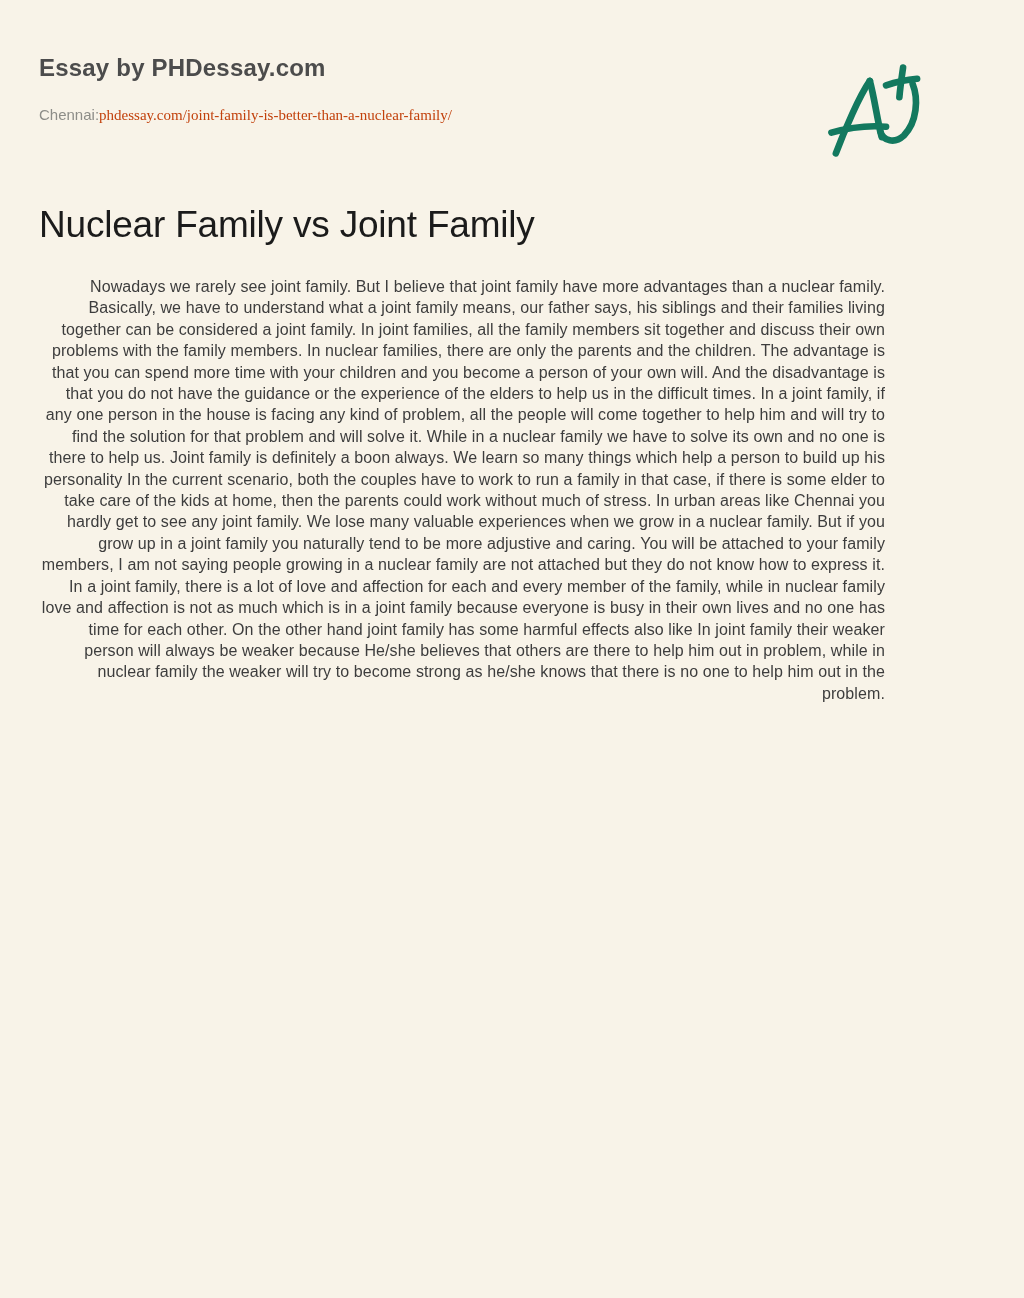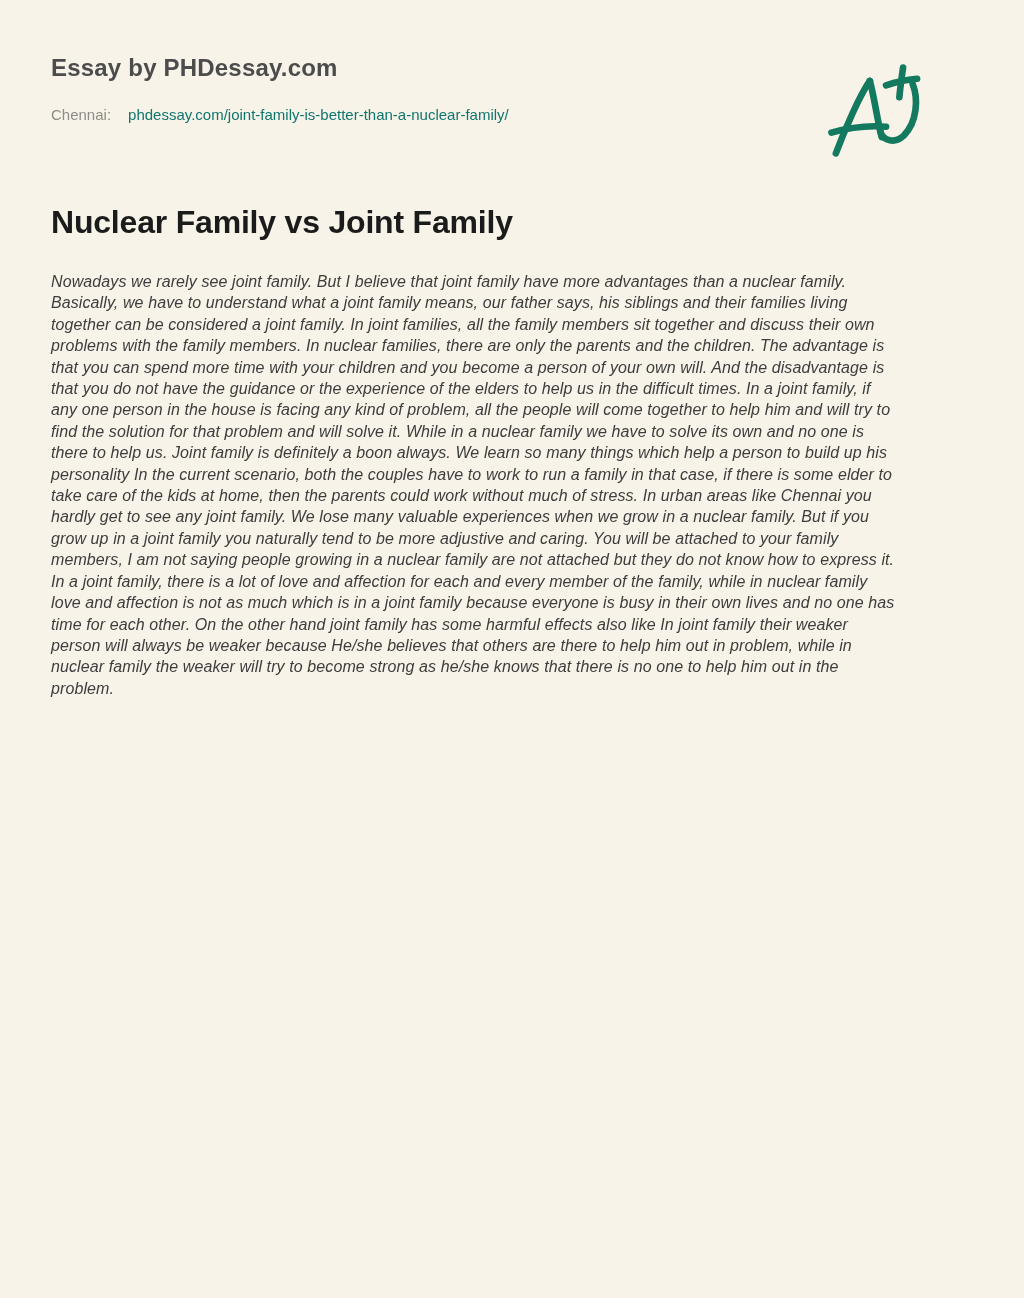--- a/index.html
+++ b/index.html
@@ -6,68 +6,68 @@
   html, body {
     width: 1024px;
     min-height: 1298px;
     background: #f8f3e8;
     font-family: "Liberation Sans", sans-serif;
   }
   .page {
     width: 1024px;
     height: 1050px;
     background: #f8f3e8;
-    padding: 50px 89px 0 51px;
+    padding: 50px 89px 0 39px;
     position: relative;
   }
   .header-row {
     display: flex;
     justify-content: space-between;
     align-items: flex-start;
   }
   .site-title {
     font-size: 24px;
     font-weight: 700;
     color: #4c4c4c;
     letter-spacing: 0.2px;
     margin-top: 4px;
   }
   .source-line {
     margin-top: 24px;
     font-size: 15px;
     color: #8d8d88;
   }
   .source-line a {
-    color: #0f766e;
+    color: #c2410c;
     text-decoration: none;
-    margin-left: 17px;
+    margin-left: 0;
+    font-family: Liberation Serif, serif;
   }
   .logo {
     width: 96px;
     height: 102px;
     margin-right: 12px;
     margin-top: 8px;
     flex: 0 0 auto;
   }
   .essay-title {
     margin-top: 44px;
-    font-size: 32px;
-    font-weight: 700;
+    font-size: 37px;
+    font-weight: 400;
     color: #1b1b1b;
     letter-spacing: -0.2px;
   }
   .essay-body {
     margin-top: 30px;
     width: 846px;
     font-size: 16px;
     line-height: 21.4px;
     color: #3d3d3d;
     letter-spacing: 0.1px;
-    text-align: left;
-    font-style: italic;
+    text-align: right;
   }
 </style>
 </head>
 <body>
 
 <div class="page">
 
   <div class="header-row">
     <div class="header-left">
       <div class="site-title">Essay by PHDessay.com</div>

